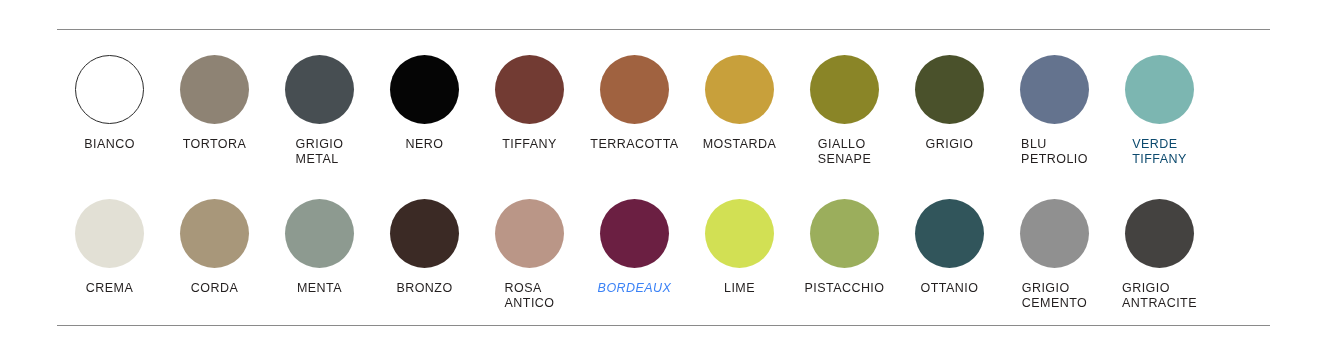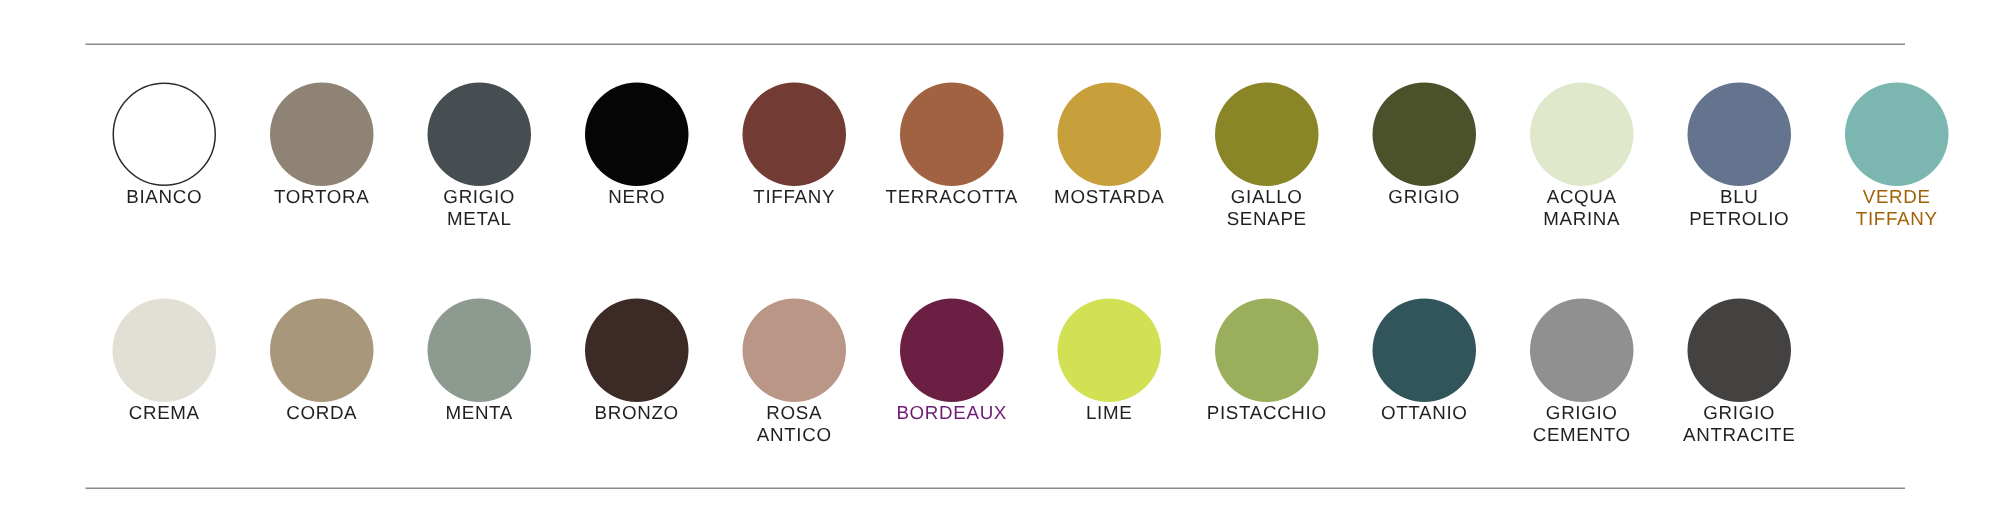--- a/index.html
+++ b/index.html
@@ -58,25 +58,25 @@
   .swatch-disc {
     width: 69px;
     height: 69px;
     border-radius: 50%;
     box-sizing: border-box;
   }
   .swatch-disc.outlined {
     border: 1px solid #2b2b2b;
   }
   .swatch-label {
+    margin-top: 13px;
     font-size: 12.5px;
     line-height: 15px;
     letter-spacing: 0.45px;
     color: #231f1f;
-    text-align: center;
     white-space: pre-line;
     font-family: "Liberation Sans", sans-serif;
   }
 </style>
 </head>
 <body>
 
 <div class="palette-sheet" style="background: rgb(255, 255, 255);">
 
   <div class="rule rule-top" style="border-top-color: rgb(138, 138, 138);"></div>
@@ -115,32 +115,27 @@
         <div class="swatch-cell">
           <div class="swatch-disc" style="background-color: rgb(138, 133, 39);"></div>
           <div class="swatch-label" style="color: rgb(35, 31, 31);">GIALLO
 SENAPE</div>
         </div>
         <div class="swatch-cell">
           <div class="swatch-disc" style="background-color: rgb(74, 81, 43);"></div>
           <div class="swatch-label" style="color: rgb(35, 31, 31);">GRIGIO</div>
         </div>
         <div class="swatch-cell">
-          <div class="swatch-disc" style="background-color: rgb(223, 232, 203);"></div>
-          <div class="swatch-label" style="color: rgb(35, 31, 31);">ACQUA
-MARINA</div>
-        </div>
-        <div class="swatch-cell">
           <div class="swatch-disc" style="background-color: rgb(100, 115, 142);"></div>
           <div class="swatch-label" style="color: rgb(35, 31, 31);">BLU
 PETROLIO</div>
         </div>
         <div class="swatch-cell">
           <div class="swatch-disc" style="background-color: rgb(124, 182, 177);"></div>
-          <div class="swatch-label" style="color: #a16207;">VERDE
+          <div class="swatch-label" style="color: #0c4a6e;">VERDE
 TIFFANY</div>
         </div>
       </div>
     <div class="swatch-row row-2">
         <div class="swatch-cell">
           <div class="swatch-disc" style="background-color: rgb(226, 224, 213);"></div>
           <div class="swatch-label" style="color: rgb(35, 31, 31);">CREMA</div>
         </div>
         <div class="swatch-cell">
           <div class="swatch-disc" style="background-color: rgb(168, 151, 122);"></div>
@@ -154,21 +149,21 @@
           <div class="swatch-disc" style="background-color: rgb(59, 42, 37);"></div>
           <div class="swatch-label" style="color: rgb(35, 31, 31);">BRONZO</div>
         </div>
         <div class="swatch-cell">
           <div class="swatch-disc" style="background-color: rgb(186, 150, 135);"></div>
           <div class="swatch-label" style="color: rgb(35, 31, 31);">ROSA
 ANTICO</div>
         </div>
         <div class="swatch-cell">
           <div class="swatch-disc" style="background-color: rgb(107, 31, 66);"></div>
-          <div class="swatch-label" style="color: #701a75;">BORDEAUX</div>
+          <div class="swatch-label" style="color: #3b82f6; font-style: italic;">BORDEAUX</div>
         </div>
         <div class="swatch-cell">
           <div class="swatch-disc" style="background-color: rgb(210, 224, 84);"></div>
           <div class="swatch-label" style="color: rgb(35, 31, 31);">LIME</div>
         </div>
         <div class="swatch-cell">
           <div class="swatch-disc" style="background-color: rgb(155, 174, 92);"></div>
           <div class="swatch-label" style="color: rgb(35, 31, 31);">PISTACCHIO</div>
         </div>
         <div class="swatch-cell">

